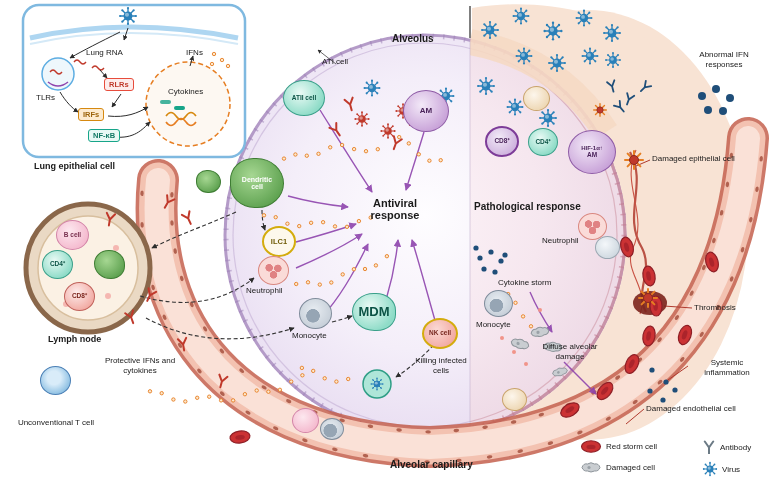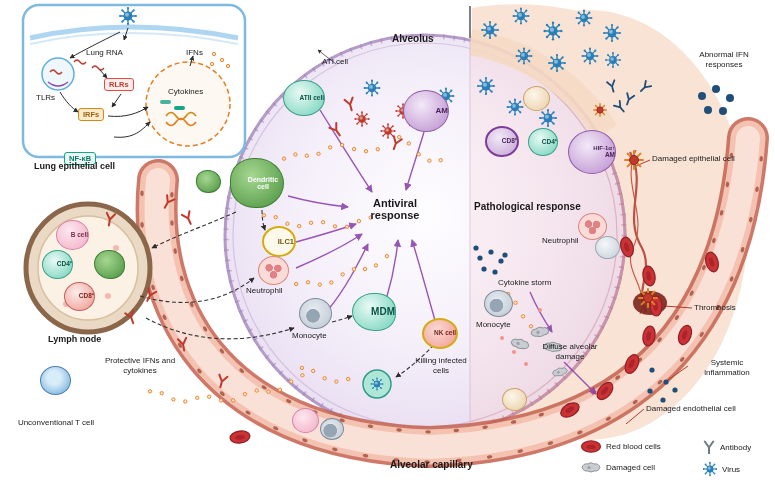--- a/index.html
+++ b/index.html
@@ -3,21 +3,21 @@
 <meta charset="utf-8">
 <style>
   * { margin:0; padding:0; box-sizing:border-box; }
   body { font-family:"Liberation Sans", sans-serif; background:#ffffff; }
   #stage { position:relative; width:775px; height:482px; background:#fff; overflow:hidden; }
   #scene { position:absolute; left:0; top:0; z-index:1; }
   .lbl { position:absolute; z-index:3; font-size:8px; color:#1a1a1a; line-height:1.2; white-space:nowrap; }
   .lbl.wrap { white-space:normal; text-align:center; }
   .lbl.bold { font-weight:bold; }
   .t9 { font-size:9px; } .t10 { font-size:10px; } .t11 { font-size:11px; line-height:1.1; }
-  .cell { position:absolute; z-index:2; border-radius:50%; display:flex; flex-direction:column; align-items:flex-end;
+  .cell { position:absolute; z-index:2; border-radius:50%; display:flex; flex-direction:column; align-items:center;
           justify-content:center; text-align:center; font-weight:bold; color:#333; line-height:1.05; }
   .c-teal     { background:radial-gradient(circle at 40% 35%, #eafaf5, #8fdcc8 72%); border:1.5px solid #3aa08a; color:#0b5345; }
   .c-purple   { background:radial-gradient(circle at 40% 35%, #f3e9f8, #c8a2d8 75%); border:1.5px solid #8e5ba6; color:#4a235a; }
   .c-green    { background:radial-gradient(circle at 40% 35%, #a6d792, #5da14f 78%); border:1.5px solid #3e7d33; color:#fff; }
   .c-yellowring { background:#fdf8ec; border:2px solid #d4ac0d; color:#6e5a06; }
   .c-nk       { background:radial-gradient(circle at 40% 35%, #fbd9d4, #f2a8a0 78%); border:2px solid #d4ac0d; color:#78281f; }
   .c-pink     { background:radial-gradient(circle at 40% 35%, #fde8ef, #f4b8cd 78%); border:1.5px solid #d384a8; color:#79304f; }
   .c-salmon   { background:radial-gradient(circle at 40% 35%, #fdeceb, #f1a8a0 78%); border:1.5px solid #c0615a; color:#7b241c; }
   .c-neutro   { background:
       radial-gradient(circle at 35% 40%, #e08283 0 3.5px, rgba(0,0,0,0) 4px),
@@ -451,21 +451,21 @@
     <use href="#sym-damaged-epi" transform="translate(634,160)"></use>
     <use href="#sym-damaged-epi" transform="translate(648,298)"></use>
     <use href="#sym-damaged-epi" transform="translate(600,110) scale(0.7)"></use>
   </g>
 </svg>
 
 <div class="lbl" style="left:86px;top:48px;">Lung RNA</div>
 <div class="lbl" style="left:36px;top:93px;">TLRs</div>
 <div class="box box-rlrs" style="left:104px;top:78px;">RLRs</div>
 <div class="box box-irfs" style="left:78px;top:108px;">IRFs</div>
-<div class="box box-nfkb" style="left:64px;top:129px;margin-top:23px;">NF-κB</div>
+<div class="box box-nfkb" style="left:88px;top:129px;">NF-κB</div>
 <div class="lbl" style="left:186px;top:48px;">IFNs</div>
 <div class="lbl" style="left:168px;top:87px;">Cytokines</div>
 <div class="lbl bold t9" style="left:34px;top:161px;">Lung epithelial cell</div>
 
 <div class="lbl bold t10" style="left:392px;top:33px;">Alveolus</div>
 <div class="lbl" style="left:322px;top:57px;">ATI cell</div>
 <div class="lbl bold t11 wrap" style="left:352px;top:197px;width:86px;">Antiviral response</div>
 <div class="lbl wrap" style="left:412px;top:356px;width:58px;">Killing infected cells</div>
 <div class="lbl" style="left:246px;top:286px;">Neutrophil</div>
 <div class="lbl" style="left:292px;top:331px;">Monocyte</div>
@@ -484,21 +484,21 @@
 <div class="lbl" style="left:694px;top:303px;">Thrombosis</div>
 <div class="lbl wrap" style="left:688px;top:358px;width:78px;">Systemic inflammation</div>
 <div class="lbl" style="left:646px;top:404px;">Damaged endothelial cell</div>
 
 <div class="lbl bold t10" style="left:390px;top:459px;">Alveolar capillary</div>
 
 <div class="legend-item" style="left:580px;top:440px;">
   <svg width="22" height="13" viewBox="-11 -6.5 22 13">
         <use href="#sym-rbc" transform="scale(0.95)"></use>
       </svg>
-  <span>Red blood cells</span>
+  <span>Red storm cell</span>
 </div>
 <div class="legend-item" style="left:580px;top:461px;">
   <svg width="22" height="13" viewBox="-11 -6.5 22 13">
         <use href="#sym-damaged-cell"></use>
       </svg>
   <span>Damaged cell</span>
 </div>
 <div class="legend-item" style="left:702px;top:440px;">
   <svg width="14" height="14" viewBox="-7 -7 14 14">
         <use href="#sym-antibody" style="color:#6b7a85"></use>
@@ -519,21 +519,21 @@
   <span>AM</span>
     </div>
 <div class="cell c-green" style="left:230px;top:158px;width:54px;height:50px;font-size:7px;border-radius:46% 54% 52% 48%;">
   <span style="width:40px;">Dendritic cell</span>
     </div>
 <div class="cell c-yellowring" style="left:262px;top:226px;width:34px;height:31px;font-size:7.5px;">
   <span>ILC1</span>
     </div>
 <div class="cell c-neutro" style="left:258px;top:256px;width:31px;height:29px;"></div>
 <div class="cell c-mono" style="left:299px;top:298px;width:33px;height:31px;"></div>
-<div class="cell c-teal" style="left:352px;top:293px;width:44px;height:38px;font-size:10px;border-radius:52% 48% 46% 54%;">
+<div class="cell c-teal" style="left:352px;top:293px;width:44px;height:38px;font-size:13px;border-radius:52% 48% 46% 54%;">
   <span>MDM</span>
     </div>
 <div class="cell c-nk" style="left:422px;top:318px;width:36px;height:31px;font-size:6.5px;">
   <span>NK cell</span>
     </div>
 
 <div class="cell c-pink" style="left:56px;top:220px;width:33px;height:30px;font-size:6.5px;">
   <span>B cell</span>
     </div>
 <div class="cell c-teal" style="left:42px;top:250px;width:31px;height:29px;font-size:6.5px;">

